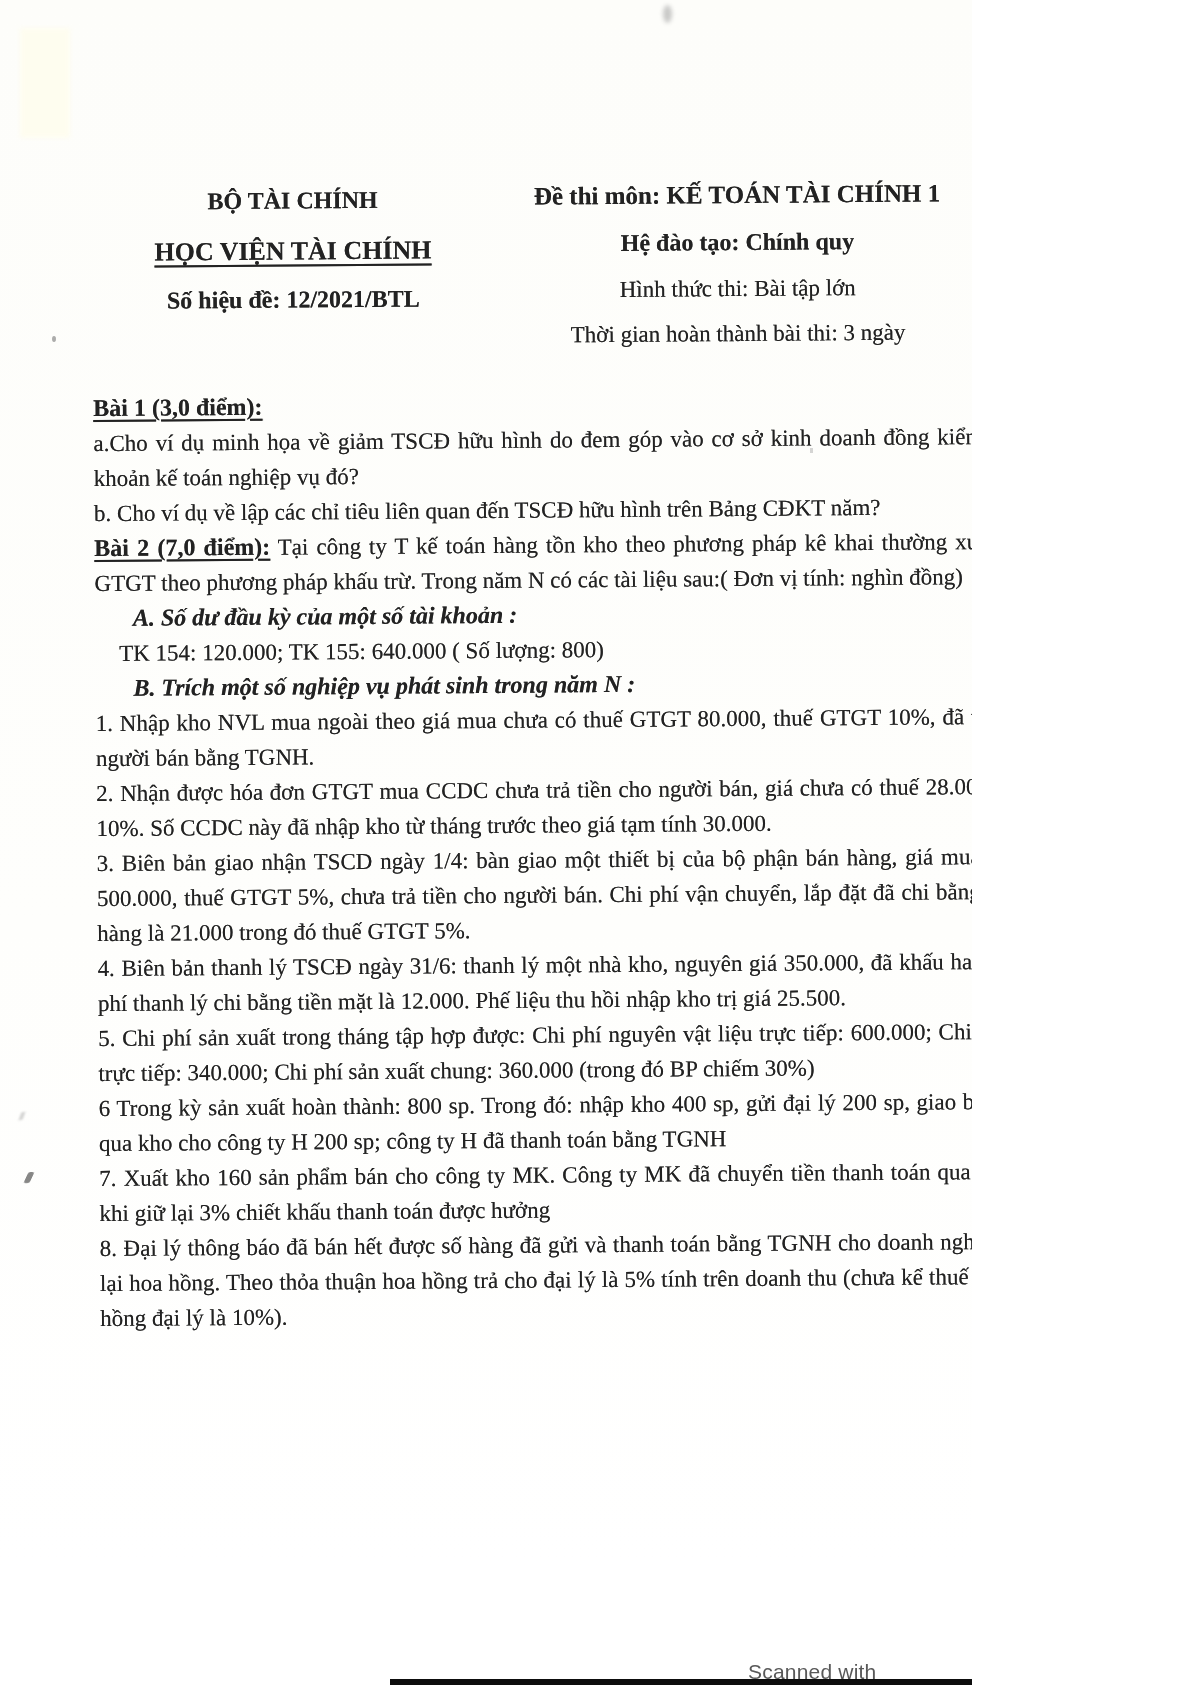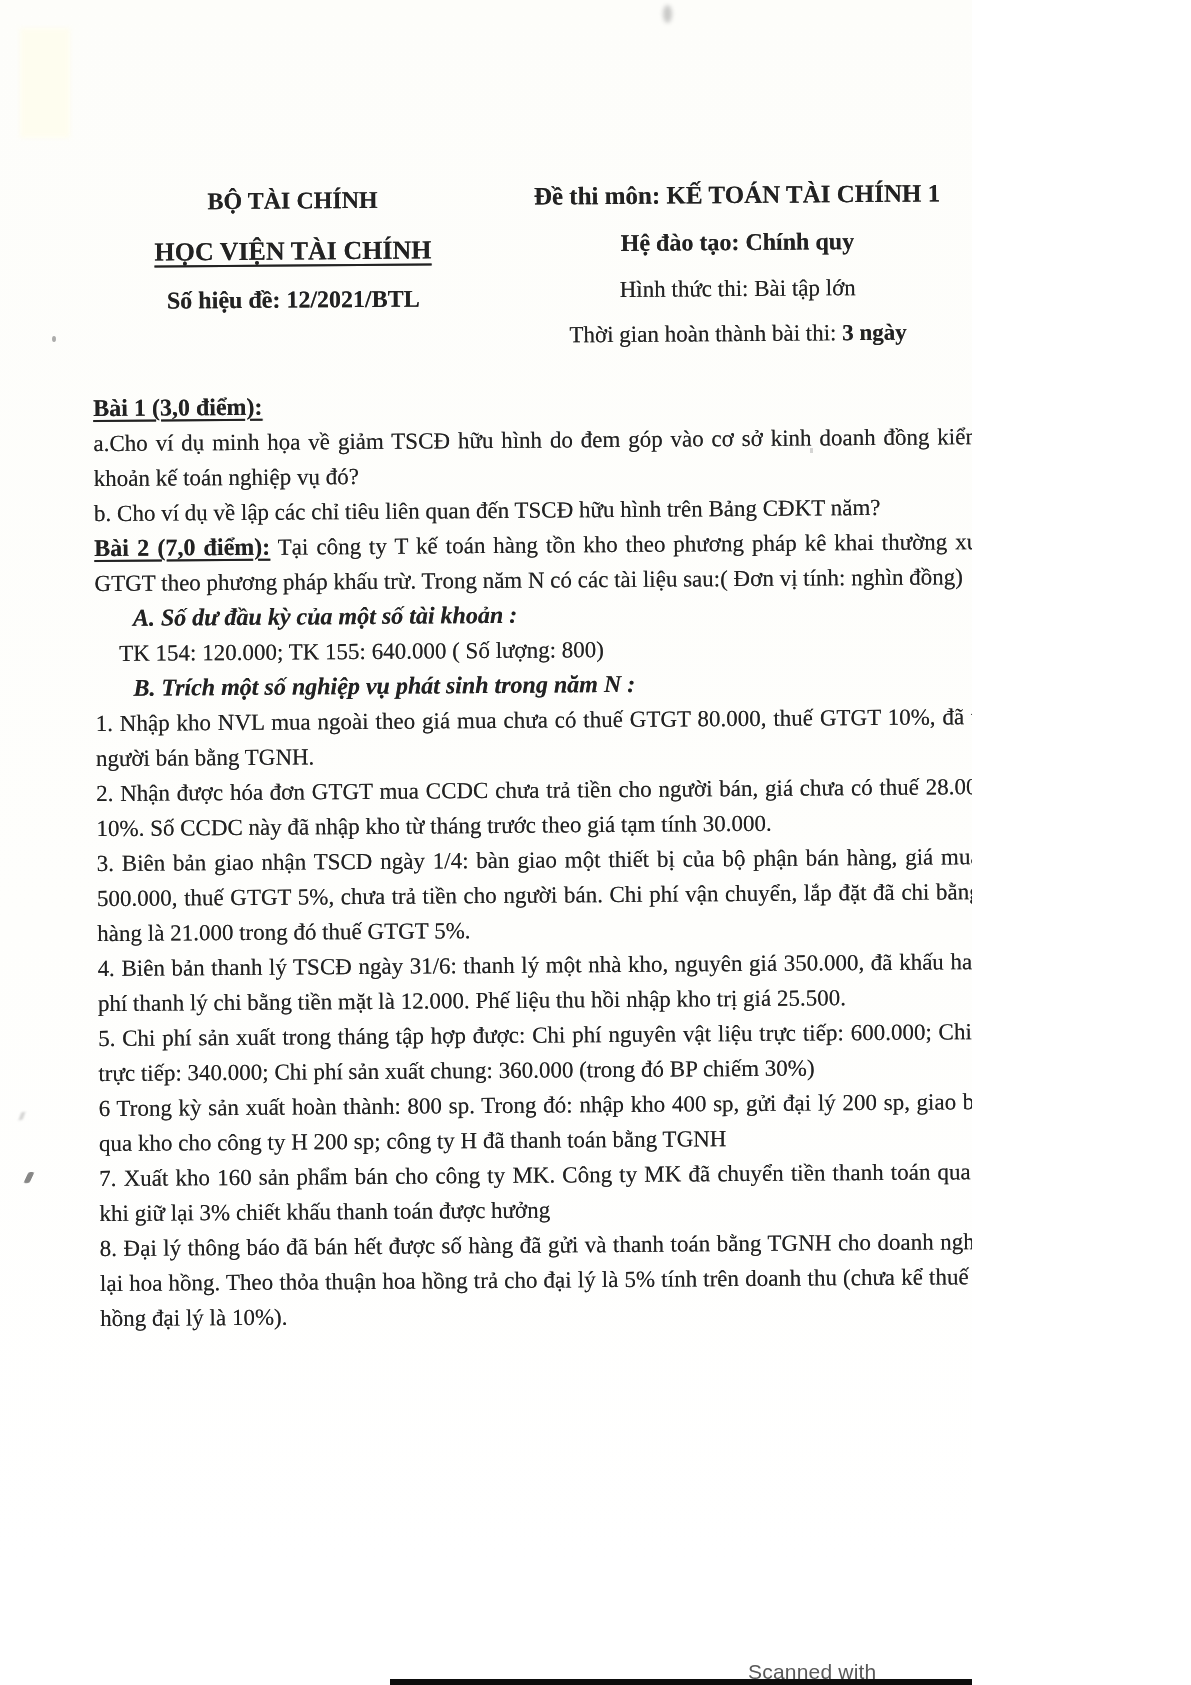--- a/index.html
+++ b/index.html
@@ -37,21 +37,21 @@
   .hdr-left .l3 { font-size: 24px; font-weight: bold; }
 
   .hdr-right {
     position: absolute; left: 468px; top: 183px; width: 545px;
     text-align: center;
   }
   .hdr-right .r1 { font-size: 25px; font-weight: bold; margin-bottom: 20px; }
   .hdr-right .r2 { font-size: 24px; font-weight: bold; margin-bottom: 20px; }
   .hdr-right .r3 { font-size: 23px; margin-bottom: 19px; }
   .hdr-right .r4 { font-size: 23px; }
-  .hdr-right .r4 .val { font-weight: bold; }
+  .hdr-right .r4 .val { font-weight: normal; }
 
   
   .exam-body {
     position: absolute; left: 95px; top: 388px; width: 1013px;
     font-size: 23px; line-height: 35px;
     text-align: justify;
   }
   .exam-body p { margin: 0; }
   .h-bai {
     font-weight: bold; text-decoration: underline;

